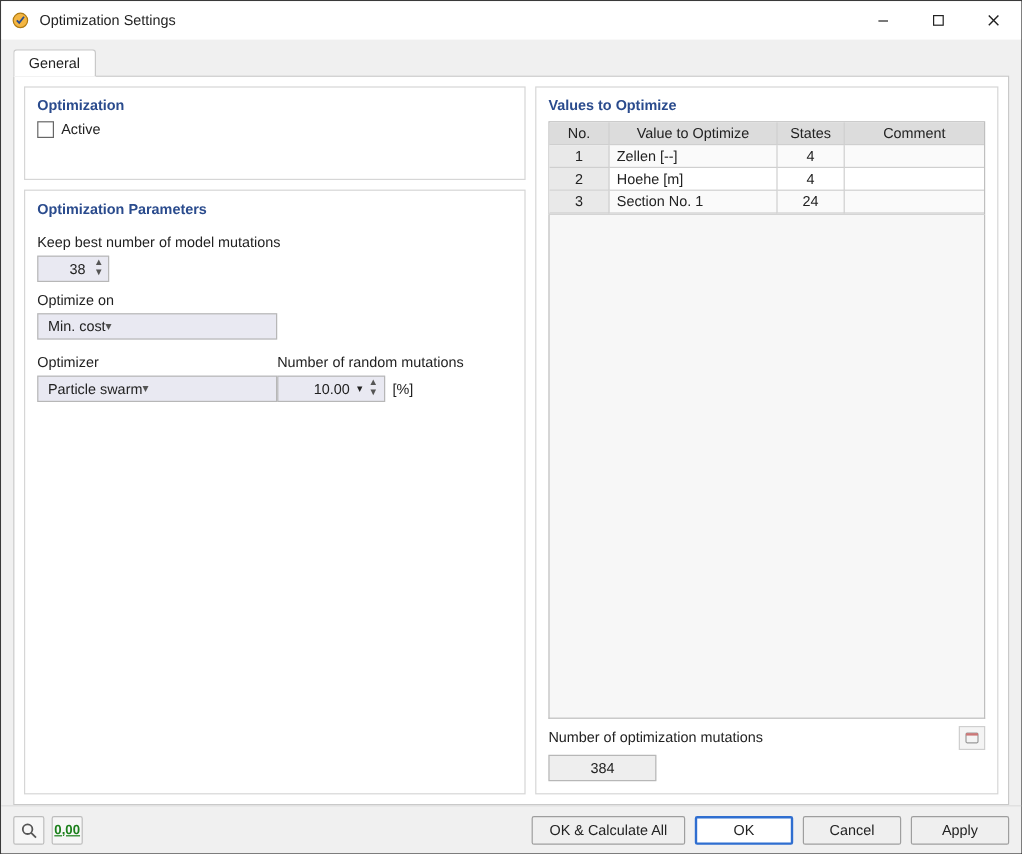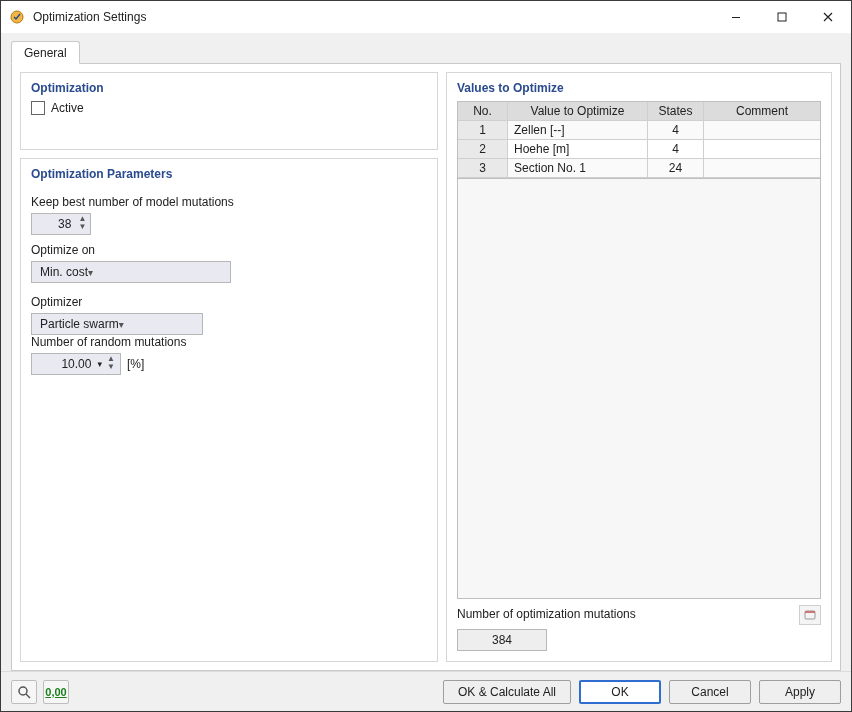--- a/index.html
+++ b/index.html
@@ -108,21 +108,21 @@
   }
   .select {
     border:1px solid #b7b7b7;
     background:#e9e9f2;
     height:22px;
     display:flex; align-items:center; justify-content:flex-start;
     padding:0 8px 0 8px;
     width:200px;
   }
   .select .chev { font-size:10px; color:#555; }
-  .two-col { display:flex; gap:0;flex-direction:column; }
+  .two-col { display:flex; gap:0; }
   .two-col > div { flex:1; }
 
   .num-mutations {
     display:flex; align-items:center; gap:6px;
   }
   .num-mutations .spinner { width:90px; padding-left:14px; }
   .unit { color:#222; }
 
   
   .table {
@@ -276,21 +276,21 @@
 
           <div class="field-label">Optimize on</div>
           <div class="select">
             <span>Min. cost</span>
             <span class="chev">▾</span>
           </div>
 
           <div class="two-col" style="margin-top:12px;">
             <div>
               <div class="field-label" style="margin-top:0;">Optimizer</div>
-              <div class="select" style="width:172px;">
+              <div class="select" style="width:200px;">
                 <span>Particle swarm</span>
                 <span class="chev">▾</span>
               </div>
             </div>
             <div>
               <div class="field-label" style="margin-top:0;">Number of random mutations</div>
               <div class="num-mutations">
                 <div class="spinner">
                   <span class="val">10.00</span>
                   <span class="chev" style="font-size:9px;margin-right:4px;">▾</span>

